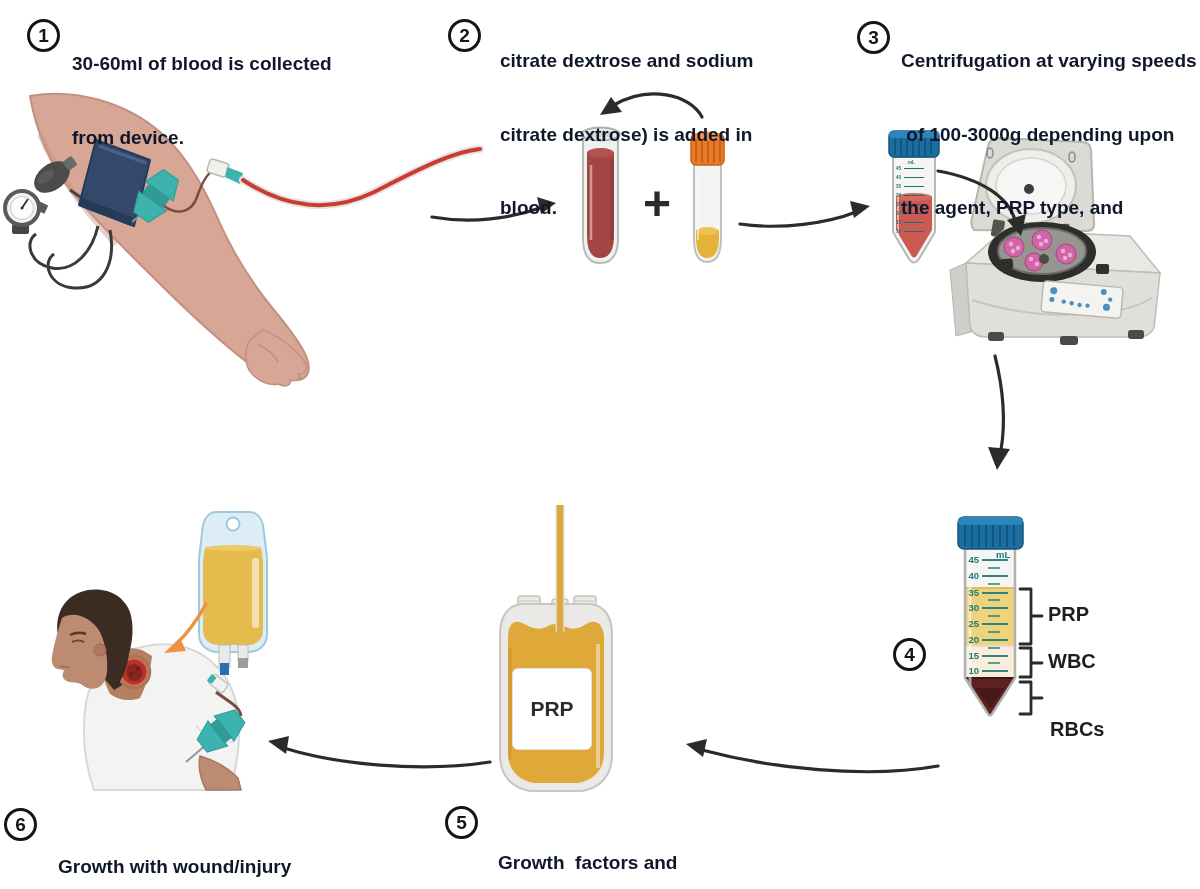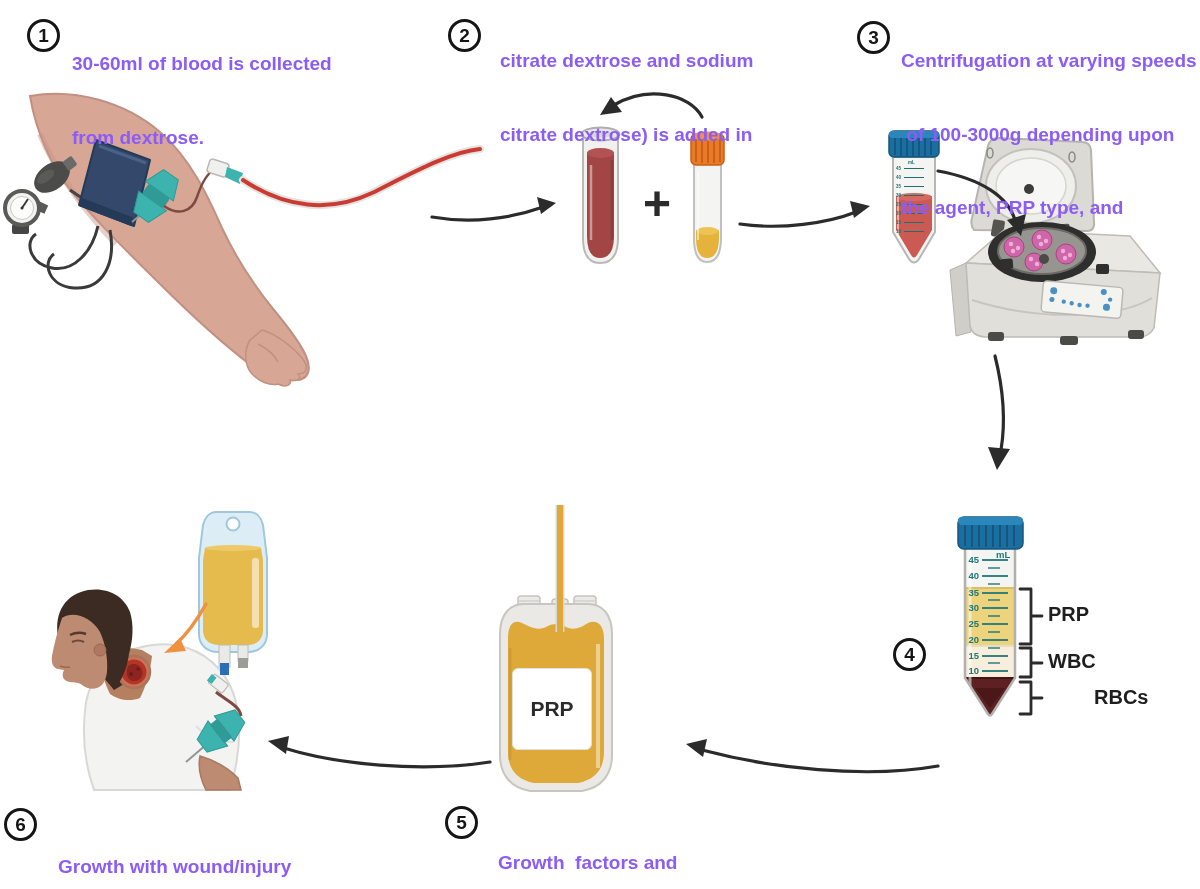--- a/index.html
+++ b/index.html
@@ -1,21 +1,21 @@
 <!DOCTYPE html>
 <html><head>
 <meta charset="utf-8">
 <style>
   html,body{margin:0;padding:0;background:#ffffff;}
   .canvas{
     position:relative;width:1200px;height:889px;background:#ffffff;overflow:hidden;
     font-family:"Liberation Sans","DejaVu Sans",sans-serif;color:#1e1e1e;
   }
   .layer{position:absolute;left:0;top:0;width:1200px;height:889px;}
-  .step-text{position:absolute;font-weight:700;font-size:19px;color:#8b5cf6;white-space:pre;}
+  .step-text{position:absolute;font-weight:700;font-size:19px;color:#0f172a;white-space:pre;}
   .lh30 div{line-height:30px;}
   .lh29 div{line-height:29.5px;}
   .lh33 div{line-height:33px;}
   .badge{
     position:absolute;width:33px;height:33px;box-sizing:border-box;
     border:3px solid #151515;border-radius:50%;background:#ffffff;
     display:flex;align-items:center;justify-content:center;
     font-weight:700;font-size:19px;color:#151515;
   }
   .sep-label{position:absolute;font-weight:700;font-size:20px;color:#1e1e1e;white-space:pre;}
@@ -406,26 +406,27 @@
 
   <div class="badge" style="left:27px;top:19px;">1</div>
   <div class="badge" style="left:448px;top:19px;">2</div>
   <div class="badge" style="left:857px;top:21px;">3</div>
   <div class="badge" style="left:893px;top:638px;">4</div>
   <div class="badge" style="left:445px;top:806px;">5</div>
   <div class="badge" style="left:4px;top:808px;">6</div>
 
   <div class="step-text lh30" style="left:72px;top:5px;">
     <div>30-60ml of blood is collected</div>
-    <div>from dextrose.</div>
+    <div>from device.</div>
   </div>
 
   <div class="step-text lh29" style="left:500px;top:2px;">
     <div>citrate dextrose and sodium</div>
     <div>citrate dextrose) is added in</div>
+    <div>blood.</div>
   </div>
 
   <div class="step-text lh29" style="left:901px;top:2px;">
     <div>Centrifugation at varying speeds</div>
     <div> of 100-3000g depending upon</div>
     <div>the agent, PRP type, and</div>
   </div>
 
   <div class="step-text lh33" style="left:498px;top:802px;">
     <div>Growth  factors and</div>
@@ -435,17 +436,17 @@
   <div class="step-text lh29" style="left:58px;top:808px;">
     <div>Growth with wound/injury</div>
     
     
   </div>
 
   <div class="plus">+</div>
 
   <div class="sep-label" style="left:1048px;top:603px;">PRP</div>
   <div class="sep-label" style="left:1048px;top:650px;">WBC</div>
-  <div class="sep-label" style="left:1050px;top:686px;margin-left:44px;">RBCs</div>
+  <div class="sep-label" style="left:1050px;top:718px;">RBCs</div>
 
   <div class="bag-label">PRP</div>
 
 </div>
 
 </body></html>

